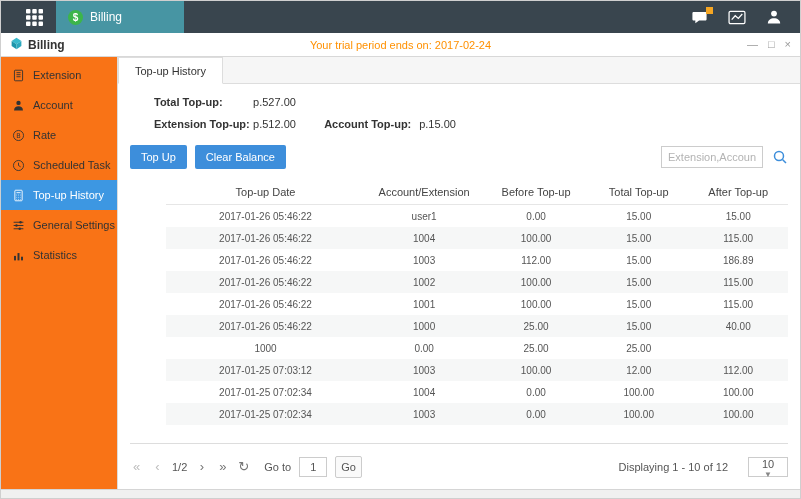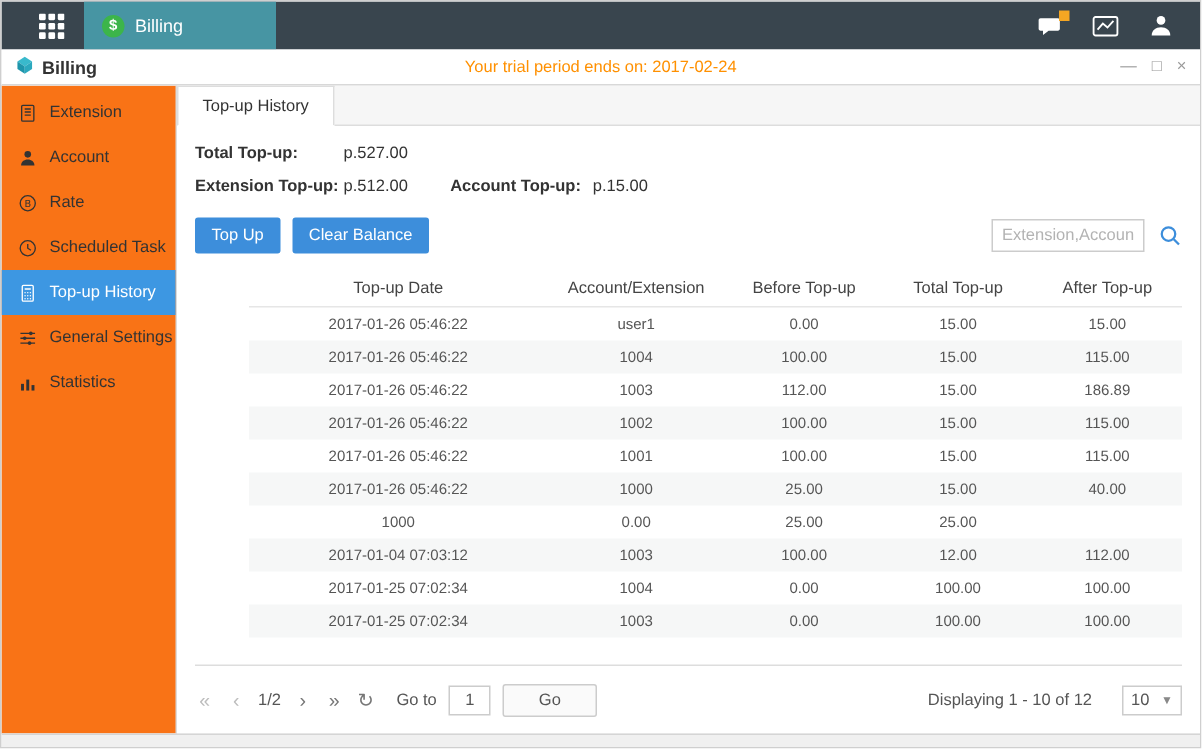--- a/index.html
+++ b/index.html
@@ -31,21 +31,21 @@
   .side-item.active { background:#3d97e2; color:#fff; }
   .sicon { display:flex; align-items:center; width:13px; flex-shrink:0; }
 
   .main { flex:1; display:flex; flex-direction:column; background:#fff; min-width:0; }
   .tabstrip { height:27px; background:#f6f6f6; border-bottom:1px solid #ddd; display:flex; flex-shrink:0; }
   .tab { background:#fff; border:1px solid #ddd; border-bottom:1px solid #fff; margin-bottom:-1px; padding:0 16px; display:flex; align-items:center; font-size:11px; color:#333; height:27px; cursor:pointer; }
 
   .summary { padding:12px 12px 0; font-size:11px; color:#333; }
   .sum-row { margin-bottom:10px; }
   .sum-label { font-weight:bold; display:inline-block; }
-  .w1 { width:96px; }
+  .w1 { width:96px;margin-left:24px; }
   .w2 { width:68px; }
   .w3 { width:92px; }
   .sum-value { display:inline-block; color:#333; }
 
   .toolbar { display:flex; align-items:center; padding:5px 12px 10px; }
   .btn { background:#3d8edb; color:#fff; border:none; border-radius:2px; font-size:11px; padding:6px 11px; margin-right:8px; cursor:pointer; font-family:inherit; }
   .search-wrap { margin-left:auto; display:flex; align-items:center; gap:9px; }
   .search-input { width:102px; height:22px; border:1px solid #ccc; font-size:11px; padding:0 6px; color:#555; font-family:inherit; }
   .search-input::placeholder { color:#b3b3b3; }
   .search-btn { display:flex; align-items:center; cursor:pointer; }
@@ -56,24 +56,24 @@
   .tr { height:22px; font-size:10px; color:#555; }
   .tbody .tr:nth-child(even) { background:#f6f7f7; }
 
   .footer { margin:auto 12px 0; border-top:1px solid #ddd; height:46px; display:flex; align-items:center; font-size:11px; color:#666; }
   .pg { display:flex; align-items:center; gap:8px; }
   .pg-btn { font-size:13px; width:13px; text-align:center; cursor:pointer; color:#bdbdbd; line-height:1; }
   .pg-btn.on { color:#777; }
   .page-ind { color:#555; }
   .goto-label { margin-left:6px; color:#555; }
   .goto-input { width:28px; height:20px; border:1px solid #ccc; font-size:11px; text-align:center; font-family:inherit; color:#555; }
-  .go-btn { height:22px; border:1px solid #ccc; background:#fafafa; font-size:11px; padding:0 23px; border-radius:2px; cursor:pointer; font-family:inherit; color:#555; }
+  .go-btn { height:22px; border:1px solid #ccc; background:#fafafa; font-size:11px; padding:0 5px; border-radius:2px; cursor:pointer; font-family:inherit; color:#555; }
   .footer-right { margin-left:auto; display:flex; align-items:center; gap:20px; }
   .disp { color:#555; }
-  .page-size { width:40px; height:20px; border:1px solid #ccc; display:flex; align-items:center; justify-content:space-between; padding:0 5px; font-size:11px; color:#555; cursor:pointer; background:#fff; }
+  .page-size { width:40px; height:20px; border:1px solid #ccc; display:flex; align-items:center; justify-content:space-between; padding:0 5px; font-size:11px; color:#555; cursor:pointer; background:#fff;flex-direction:column; }
   .ps-arrow { font-size:8px; color:#888; }
 
   .bottom-strip { height:11px; background:#f0f0f0; border-top:1px solid #d5d5d5; flex-shrink:0; }
 </style>
 </head>
 <body>
 
 <div class="app">
 
   <div class="topbar">
@@ -302,21 +302,21 @@
             <div>15.00</div>
             <div>40.00</div>
           </div>
           <div class="tr">
             <div>1000</div>
             <div>0.00</div>
             <div>25.00</div>
             <div>25.00</div>
           </div>
           <div class="tr">
-            <div>2017-01-04 07:03:12</div>
+            <div>2017-01-25 07:03:12</div>
             <div>1003</div>
             <div>100.00</div>
             <div>12.00</div>
             <div>112.00</div>
           </div>
           <div class="tr">
             <div>2017-01-25 07:02:34</div>
             <div>1004</div>
             <div>0.00</div>
             <div>100.00</div>

